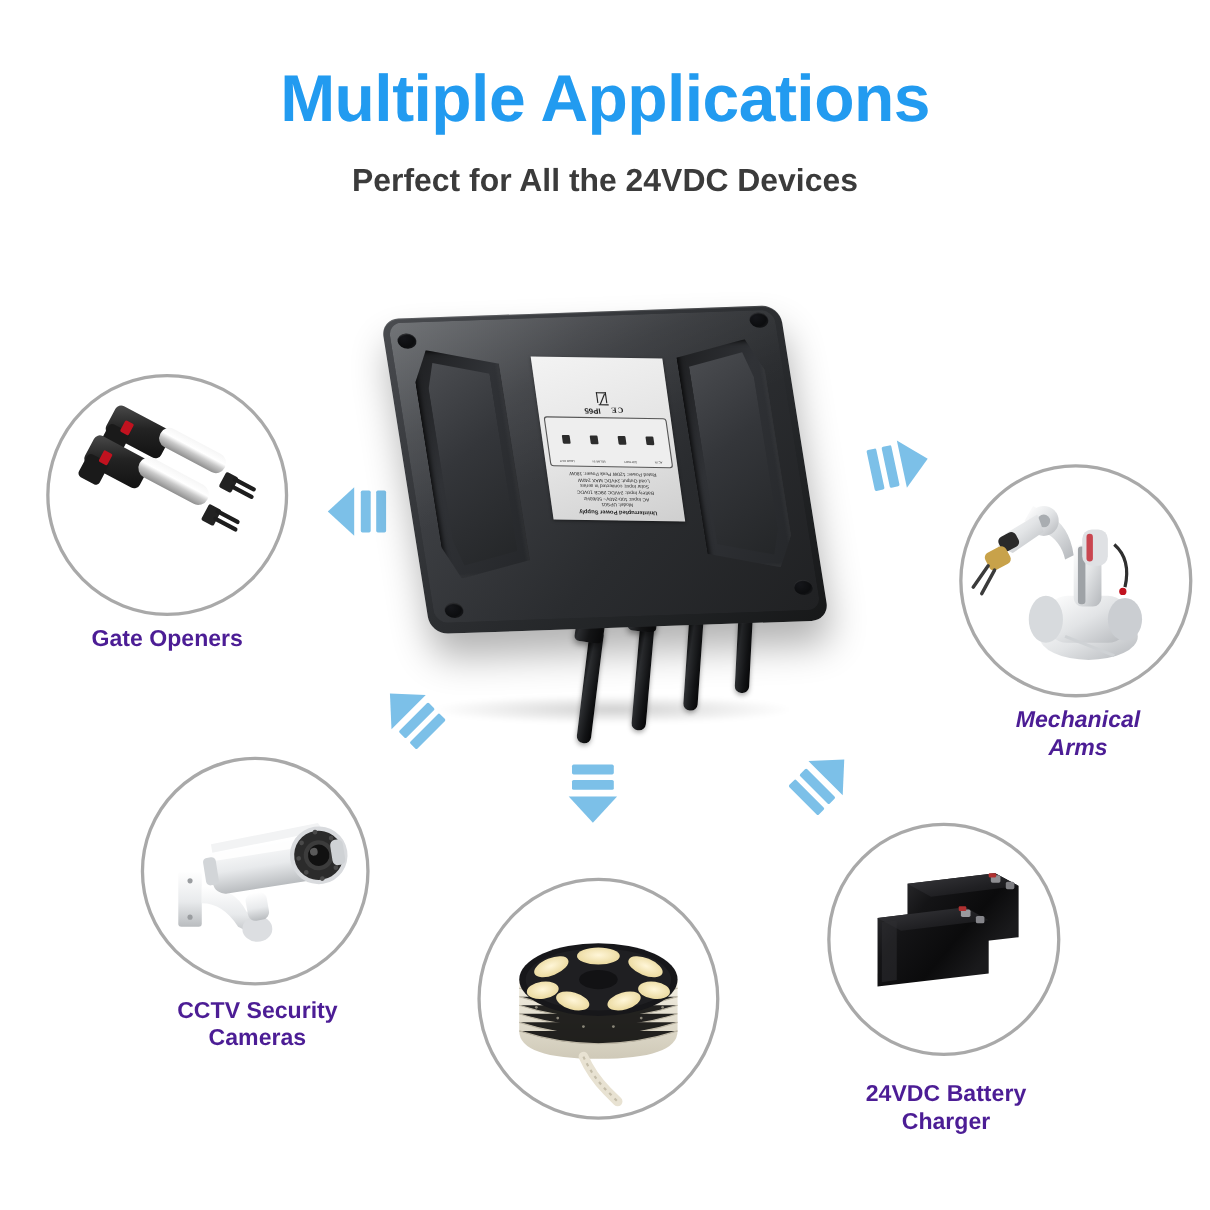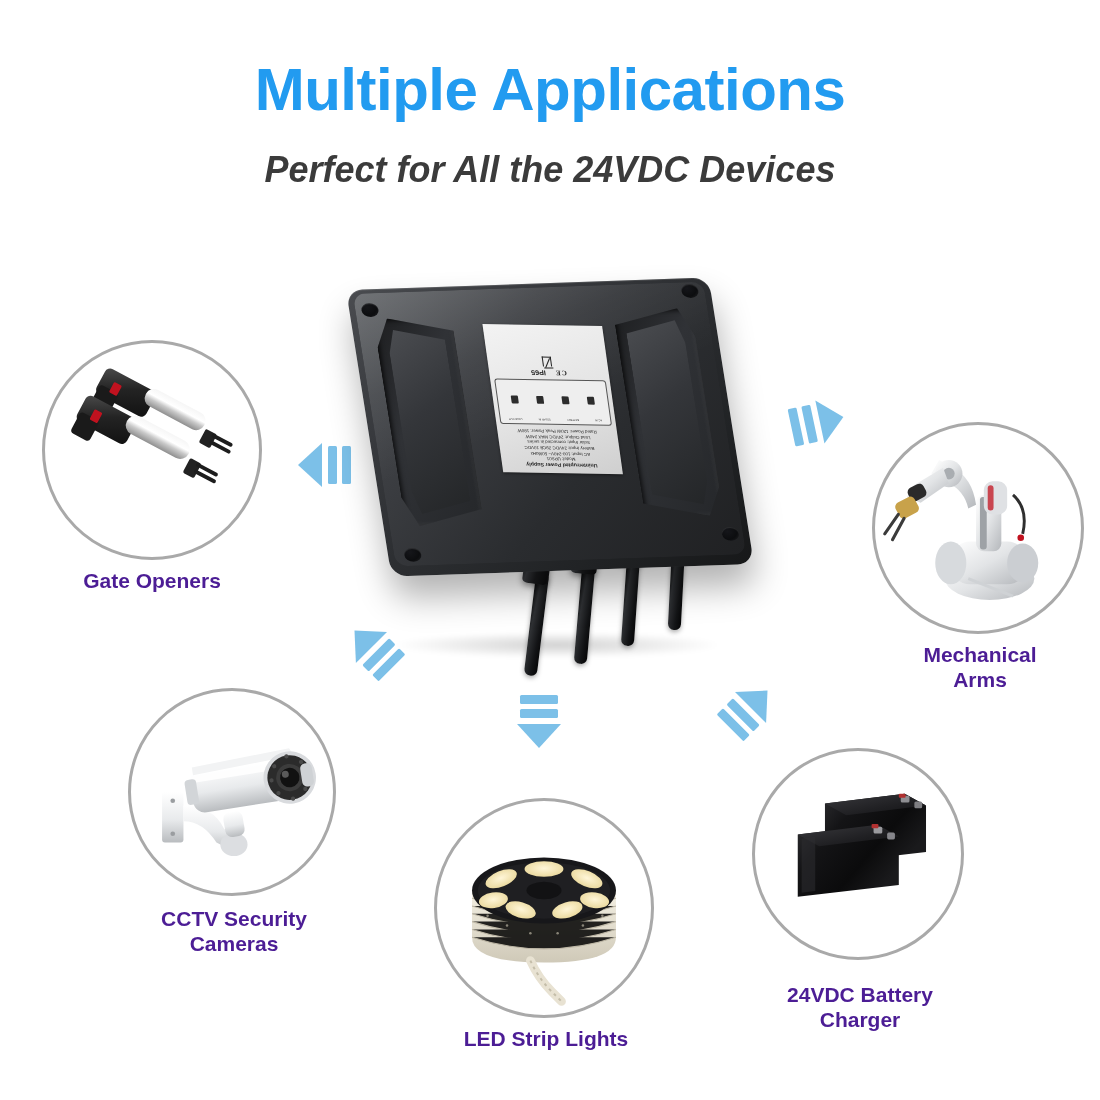--- a/index.html
+++ b/index.html
@@ -35,25 +35,24 @@
     letter-spacing: -0.5px;
     color: #229BF0;
     line-height: 1.05;
   }
   .subtitle {
     position: absolute;
     top: 148px;
     left: 0;
     width: 1100px;
     text-align: center;
-    font-size: 36px;
+    font-size: 29px;
     font-weight: bold;
     color: #3B3B3B;
     line-height: 1.2;
-    font-style: italic;
   }
 
   
   .app-node {
     position: absolute;
   }
   .app-circle {
     position: relative;
     border-radius: 50%;
     border: 3px solid #A9A9A9;
@@ -324,21 +323,21 @@
           <rect x="94" y="57" width="72" height="20" rx="10" fill="url(#chrome)" transform="rotate(28 130 67)"></rect>
           <rect x="159" y="90" width="13" height="17" rx="2" fill="#222" transform="rotate(28 165 98)"></rect>
           <rect x="168" y="98" width="25" height="4" rx="2" fill="#1d1d1d" transform="rotate(28 180 100)"></rect>
           <rect x="166" y="105" width="25" height="4" rx="2" fill="#1d1d1d" transform="rotate(28 178 107)"></rect>
         </g>
       </svg>
     </div>
     <div class="app-label" style="top:228px;">Gate Openers</div>
   </div>
 
-  <div class="app-node" style="left:872px; top:422px; width:216px; height:250px;">
+  <div class="app-node" style="left:872px; top:422px; width:216px; height:250px;font-style:italic;">
     <div class="app-circle" style="width:212px; height:212px;">
       <svg class="art" viewBox="0 0 212 212">
         <defs>
           <linearGradient id="botw" x1="0" y1="0" x2="1" y2="1">
             <stop offset="0%" stop-color="#ffffff"></stop>
               <stop offset="50%" stop-color="#e2e4e6"></stop>
             <stop offset="100%" stop-color="#b4b7bb"></stop>
           </linearGradient>
         </defs>
 
@@ -467,21 +466,20 @@
           <ellipse cx="162" cy="102" rx="15" ry="8" transform="rotate(8 162 102)"></ellipse>
           <ellipse cx="86" cy="112" rx="16" ry="8" transform="rotate(16 86 112)"></ellipse>
           <ellipse cx="134" cy="112" rx="16" ry="8" transform="rotate(-16 134 112)"></ellipse>
         </g>
         <ellipse cx="110" cy="92" rx="18" ry="9" fill="#121214"></ellipse>
 
         <path d="M96 164 Q104 182 118 196 L128 206" stroke="#e8e2d2" stroke-width="9" fill="none" stroke-linecap="round"></path>
         <path d="M96 164 Q104 182 118 196 L128 206" stroke="#c4bda9" stroke-width="2" fill="none" stroke-dasharray="3 4"></path>
       </svg>
     </div>
-    <div class="app-label" style="top:228px;">LED Strip Lights</div>
   </div>
 
   <div class="app-node" style="left:752px; top:748px; width:216px; height:260px;">
     <div class="app-circle" style="width:212px; height:212px;">
       <svg class="art" viewBox="0 0 212 212">
         <defs>
           <linearGradient id="batt" x1="0" y1="0" x2="1" y2="0.6">
             <stop offset="0%" stop-color="#2b2b2e"></stop>
               <stop offset="30%" stop-color="#141416"></stop>
             <stop offset="70%" stop-color="#0b0b0c"></stop>

